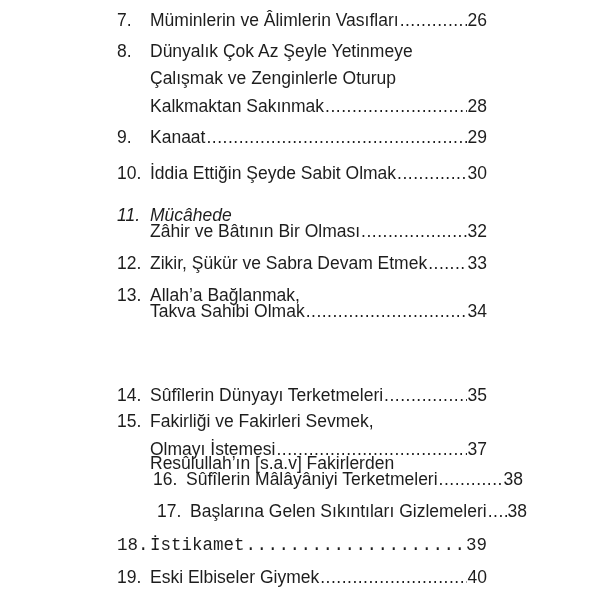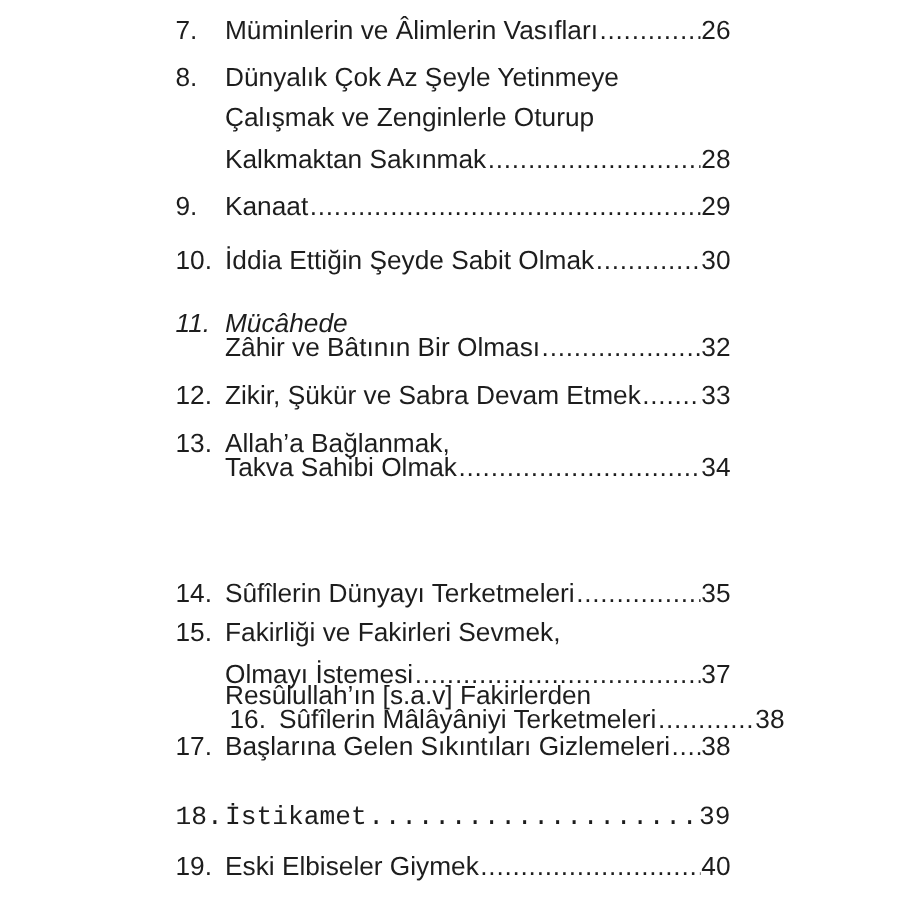--- a/index.html
+++ b/index.html
@@ -122,21 +122,21 @@
       </span>
     </div>
     <div class="line" style="top: 466px; margin-left: 36px;">
       <span class="num">16.</span>
       <span class="txt">
         <span class="title">Sûfîlerin Mâlâyâniyi Terketmeleri</span>
         <span class="dots"></span>
         <span class="page">38</span>
       </span>
     </div>
-    <div class="line" style="top: 484px;">
+    <div class="line" style="top: 498px; margin-left: 40px;">
       <span class="num">17.</span>
       <span class="txt">
         <span class="title">Başlarına Gelen Sıkıntıları Gizlemeleri</span>
         <span class="dots"></span>
         <span class="page">38</span>
       </span>
     </div>
     <div class="line" style="top: 532px; font-family: Liberation Mono, monospace;">
       <span class="num">18.</span>
       <span class="txt">

